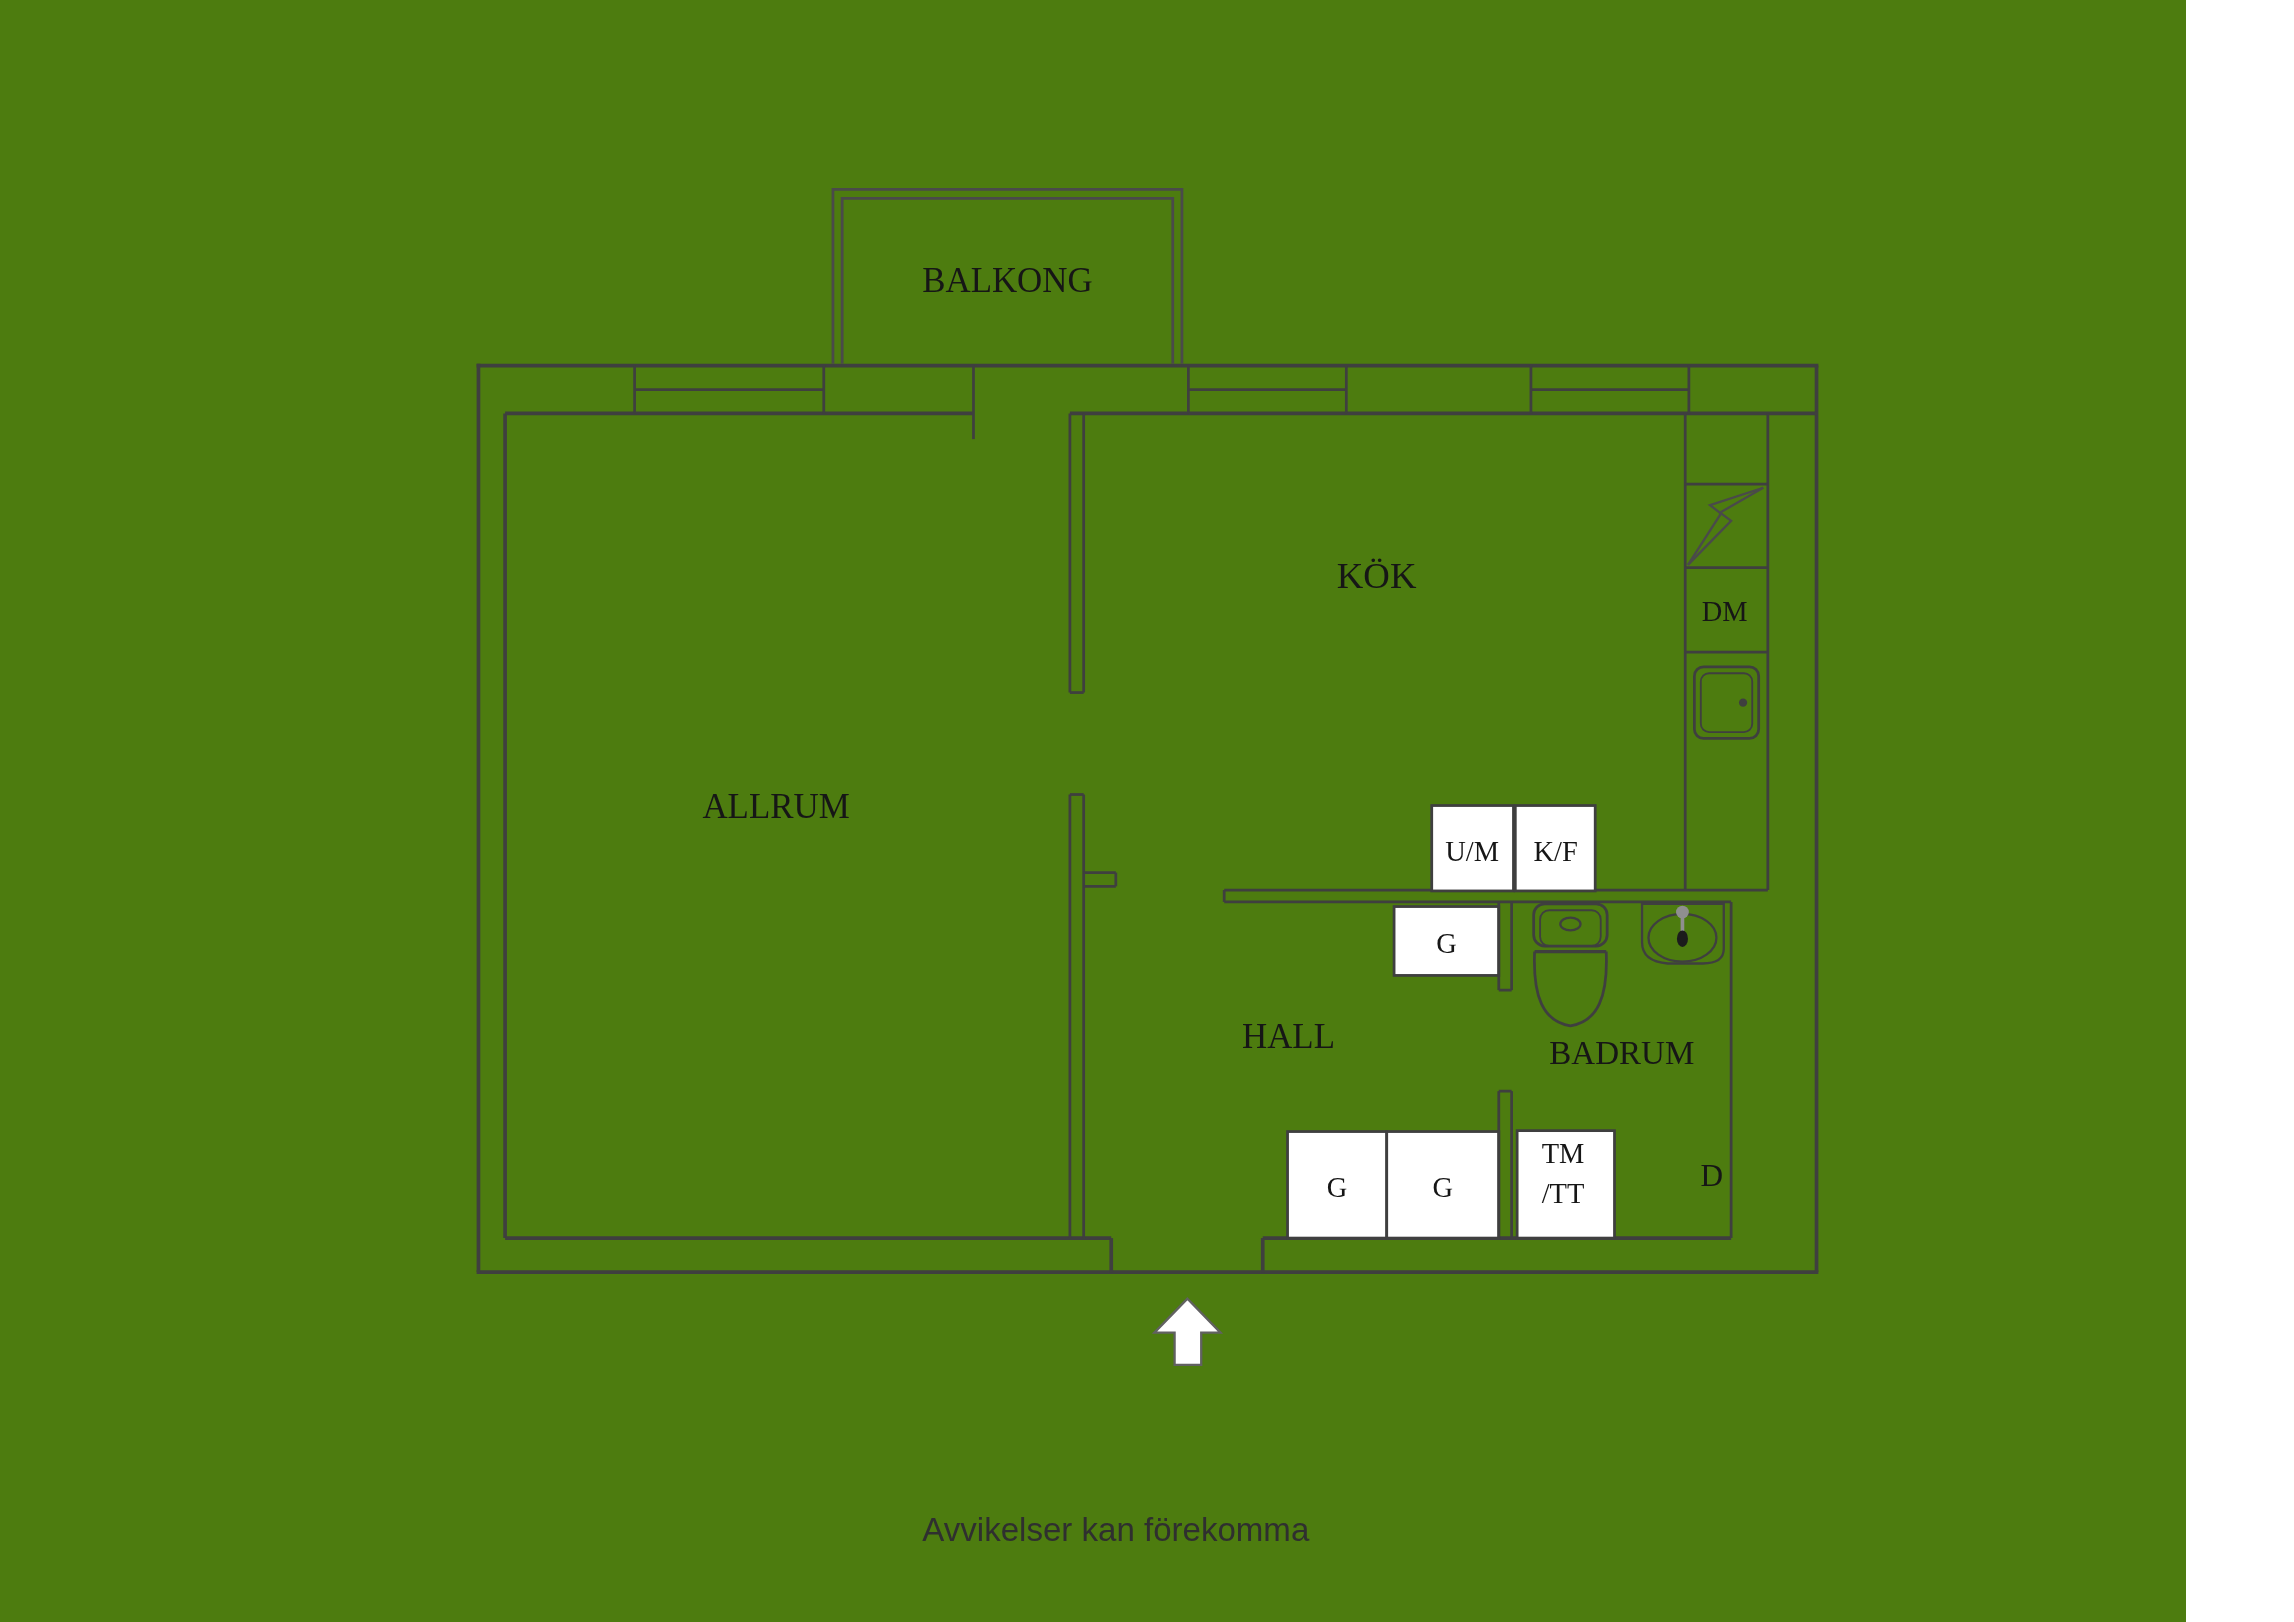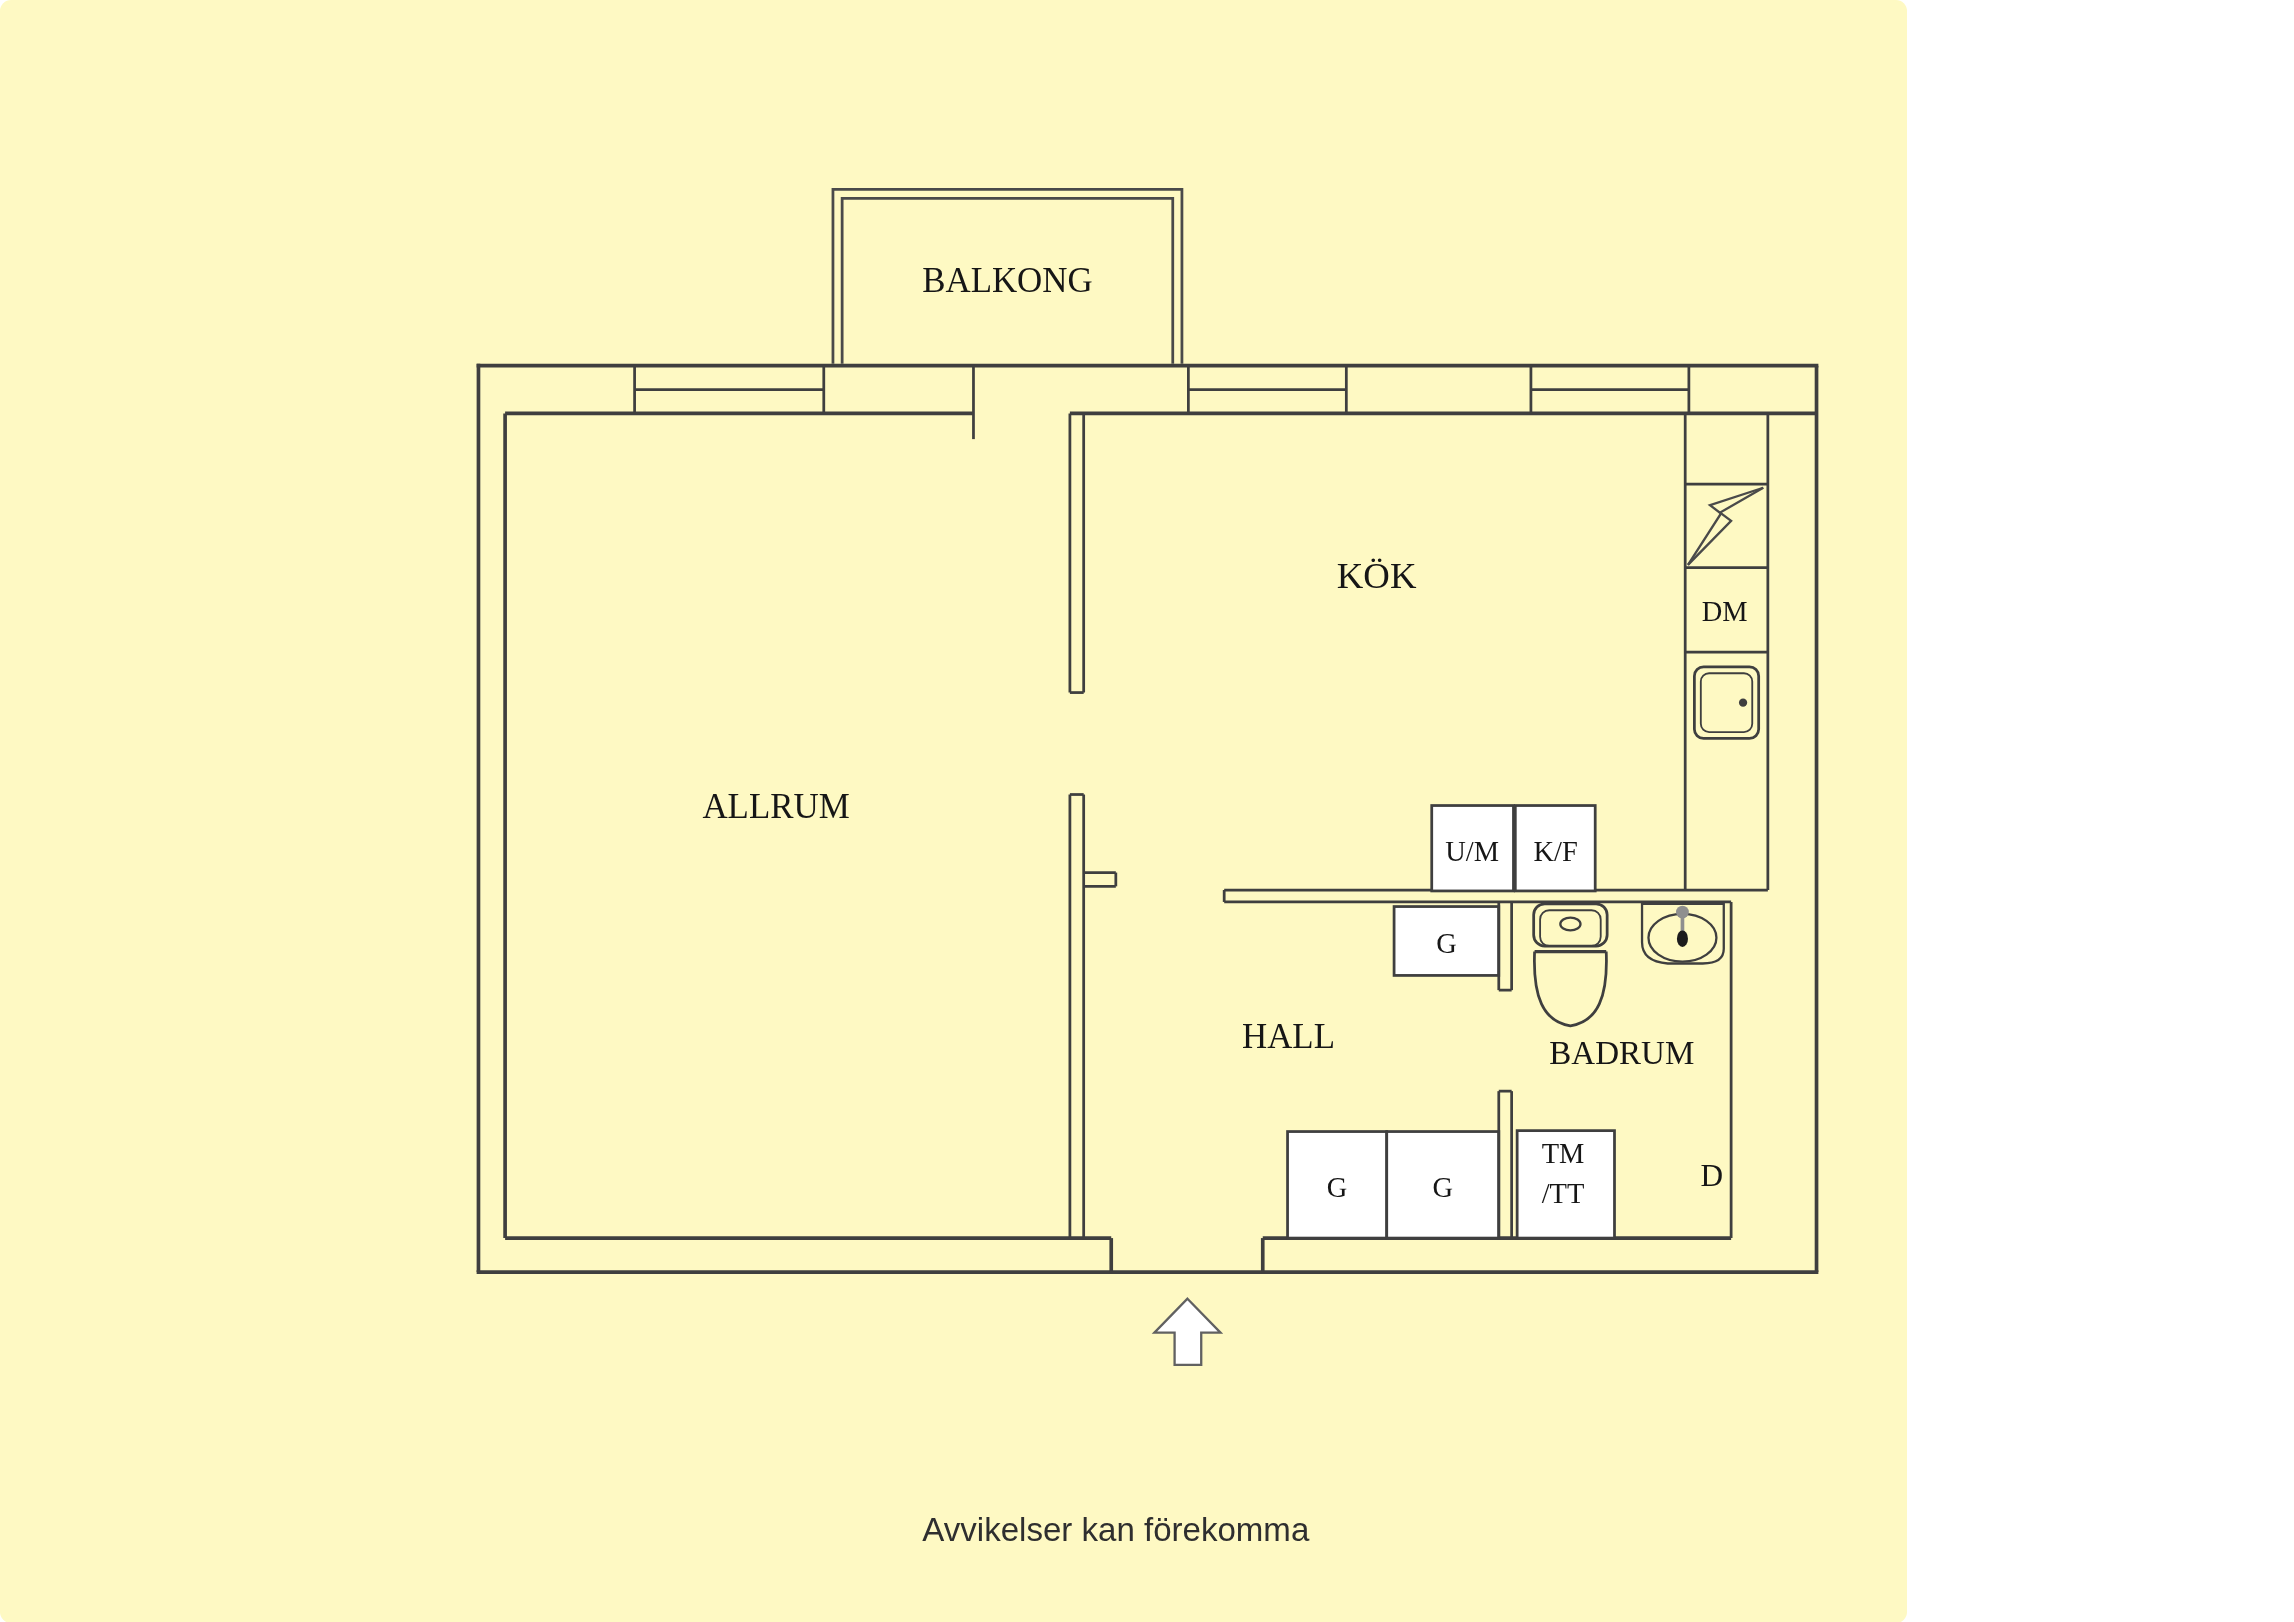--- a/index.html
+++ b/index.html
@@ -2,26 +2,25 @@
 <html style="font-size:14.7px"><head>
 <meta charset="utf-8">
 <style>
   html, body {
     margin: 0;
     padding: 0;
     background: #ffffff;
   }
   .canvas {
     position: relative;
-    width: 1907px;
+    width: 2186px;
     height: 1623px;
-    background: #fef9c3;
+    background: #4d7c0f;
     overflow: hidden;
     font-family: "Liberation Serif", "DejaVu Serif", serif;
-    border-radius: 11px;
   }
   svg { display: block; }
   .room-label {
     font-family: "Liberation Serif", "DejaVu Serif", serif;
     font-size: 38px;
     fill: #161616;
   }
   .room-label.kok { font-size: 40px; }
   .room-label.badrum { font-size: 36px; }
   .fixture-label {

